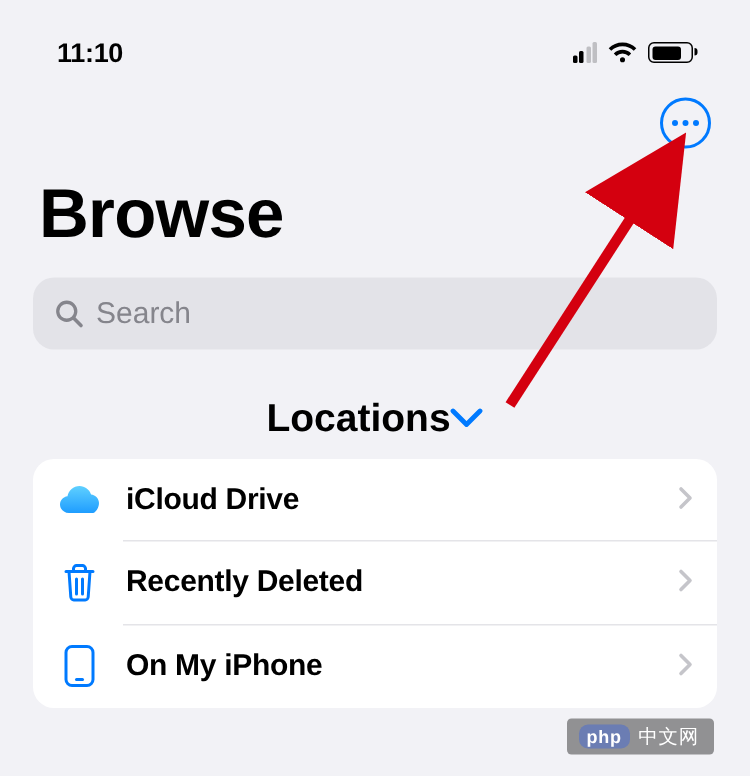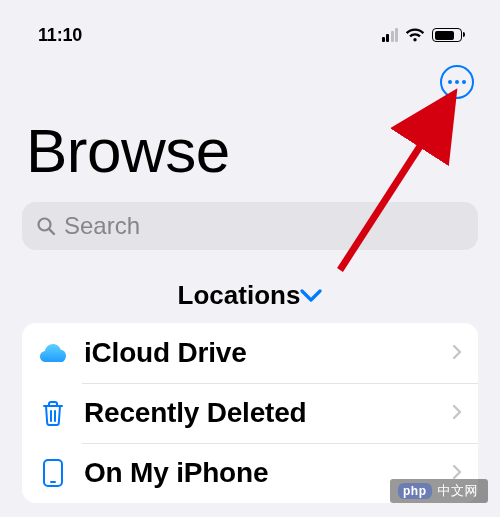--- a/index.html
+++ b/index.html
@@ -35,39 +35,39 @@
   }
   .more-btn {
     width: 34px; height: 34px;
     border: 2.5px solid #007aff;
     border-radius: 50%;
     display: flex; align-items: center; justify-content: center;
     gap: 3px; background: #fff0;
   }
   .more-btn span { width:4px;height:4px;border-radius:50%;background:#007aff;}
   .title {
-    font-size: 62px;
-    font-weight: 400;
+    font-size: 46px;
+    font-weight: 700;
     padding: 10px 26px 16px 26px;
     letter-spacing: -0.5px;
   }
   .search {
     margin: 0 22px;
     background: #e3e3e8;
     border-radius: 14px;
     display: flex;
     align-items: center;
     padding: 0 14px;
     height: 48px;
     gap: 8px;
     color: #85858c;
   }
   .search input {
     border: none; background: transparent; flex:1;
-    font-size: 24px; color:#0f766e; outline: none;
+    font-size: 20px; color:#0f766e; outline: none;
     font-family: inherit;
   }
   .search input::placeholder { color: #85858c; }
   .section-header {
     display:flex; justify-content: center; align-items:center;
     padding: 30px 30px 12px 30px;
   }
   .section-header h2 { font-size: 26px; font-weight: 700; }
   .chev-down { color:#007aff; font-size: 24px; font-weight: 700;}
   .list {
@@ -80,32 +80,32 @@
     display:flex; align-items:center;
     padding: 14px 16px;
     gap: 16px;
     position: relative;
   }
   .row + .row::before {
     content:""; position:absolute; left: 60px; right:0; top:0;
     height:1px; background:#e4e4e8;
   }
   .row .icon-slot { width: 30px; display:flex; justify-content:center; }
-  .row .label { flex:1; font-size: 28px; font-weight: 600; letter-spacing:-0.2px;}
+  .row .label { flex:1; font-size: 20px; font-weight: 600; letter-spacing:-0.2px;}
   .row .chev { color:#c5c5ca; font-size: 22px; font-weight:600;}
   .cloud-icon { width:30px;height:22px;}
   .phone-icon { width:20px;height:28px;border:2.2px solid #007aff;border-radius:5px; position:relative;}
   .phone-icon::after{content:"";position:absolute;bottom:2px;left:50%;transform:translateX(-50%);width:6px;height:2px;background:#007aff;border-radius:1px;}
   .trash-icon { color:#007aff; }
   .arrow {
     position: absolute;
     pointer-events: none;
   }
   .watermark {
-    position:absolute; right: 12px; bottom: 14px;
+    position:absolute; right: 24px; bottom: 14px;
     background: rgba(0,0,0,0.4); color: #fff;
     font-size: 13px; padding: 3px 10px 3px 8px; border-radius: 3px;
     display:flex; align-items:center; gap:6px;
     letter-spacing:0.5px;
   }
   .watermark .php-badge{
     background:#6b7db3; color:#fff; font-weight:700;
     padding:1px 5px; border-radius:6px; font-size:12px;
   }
 </style>

